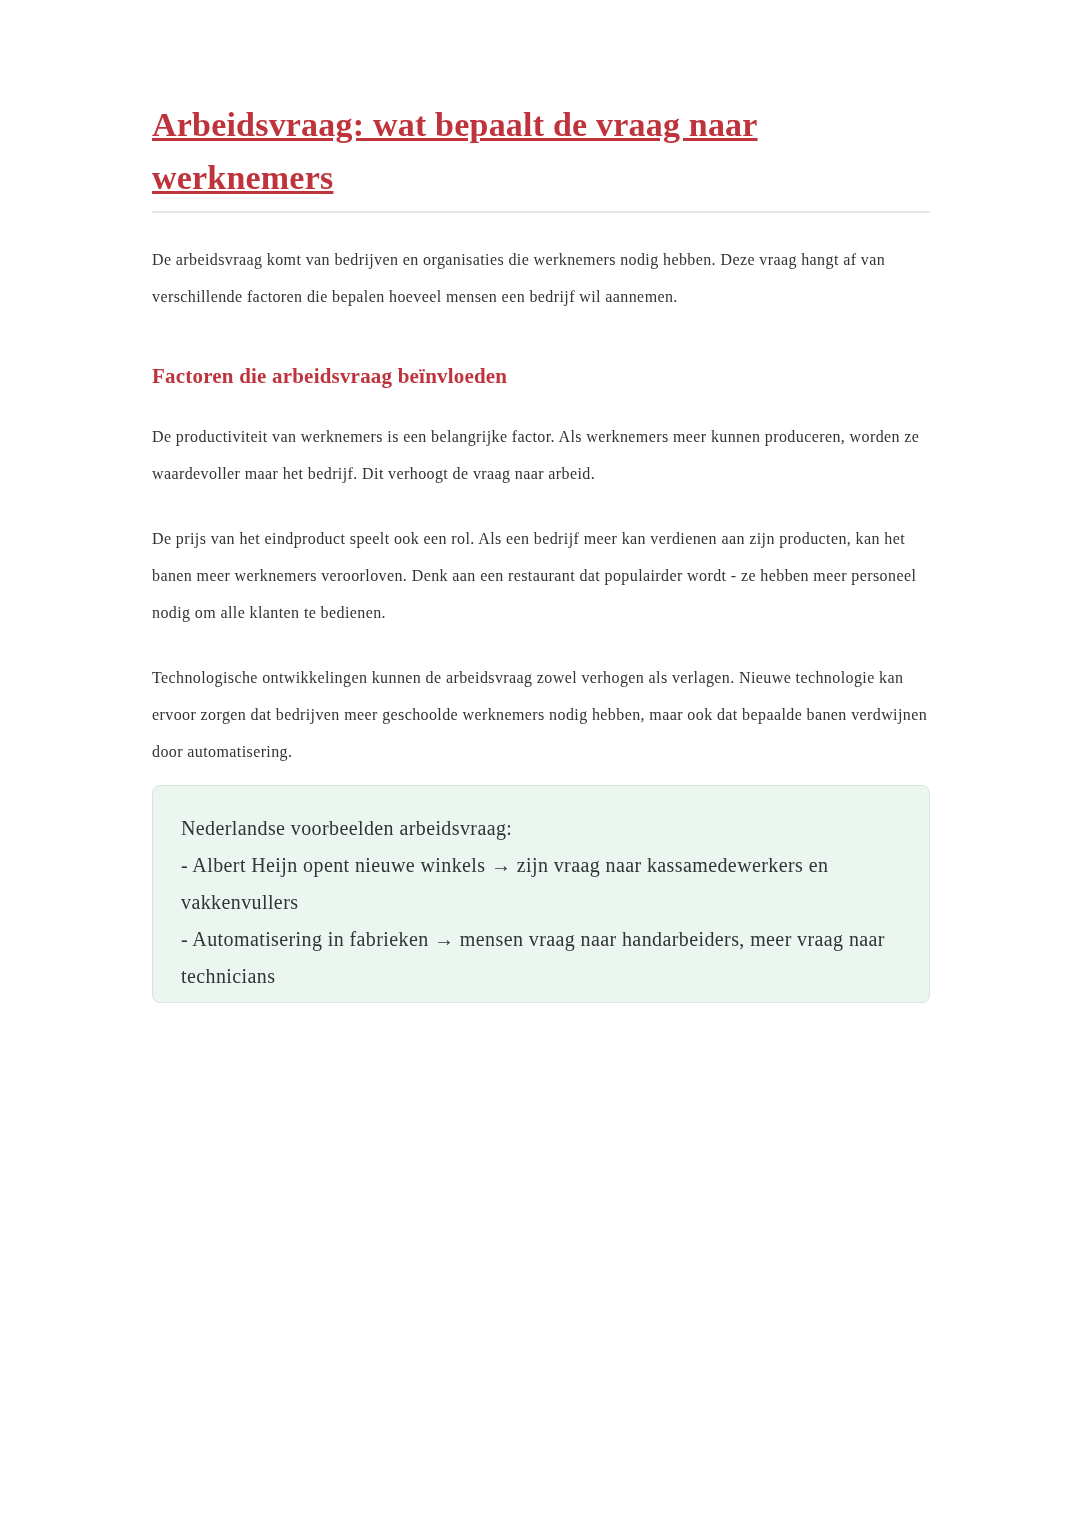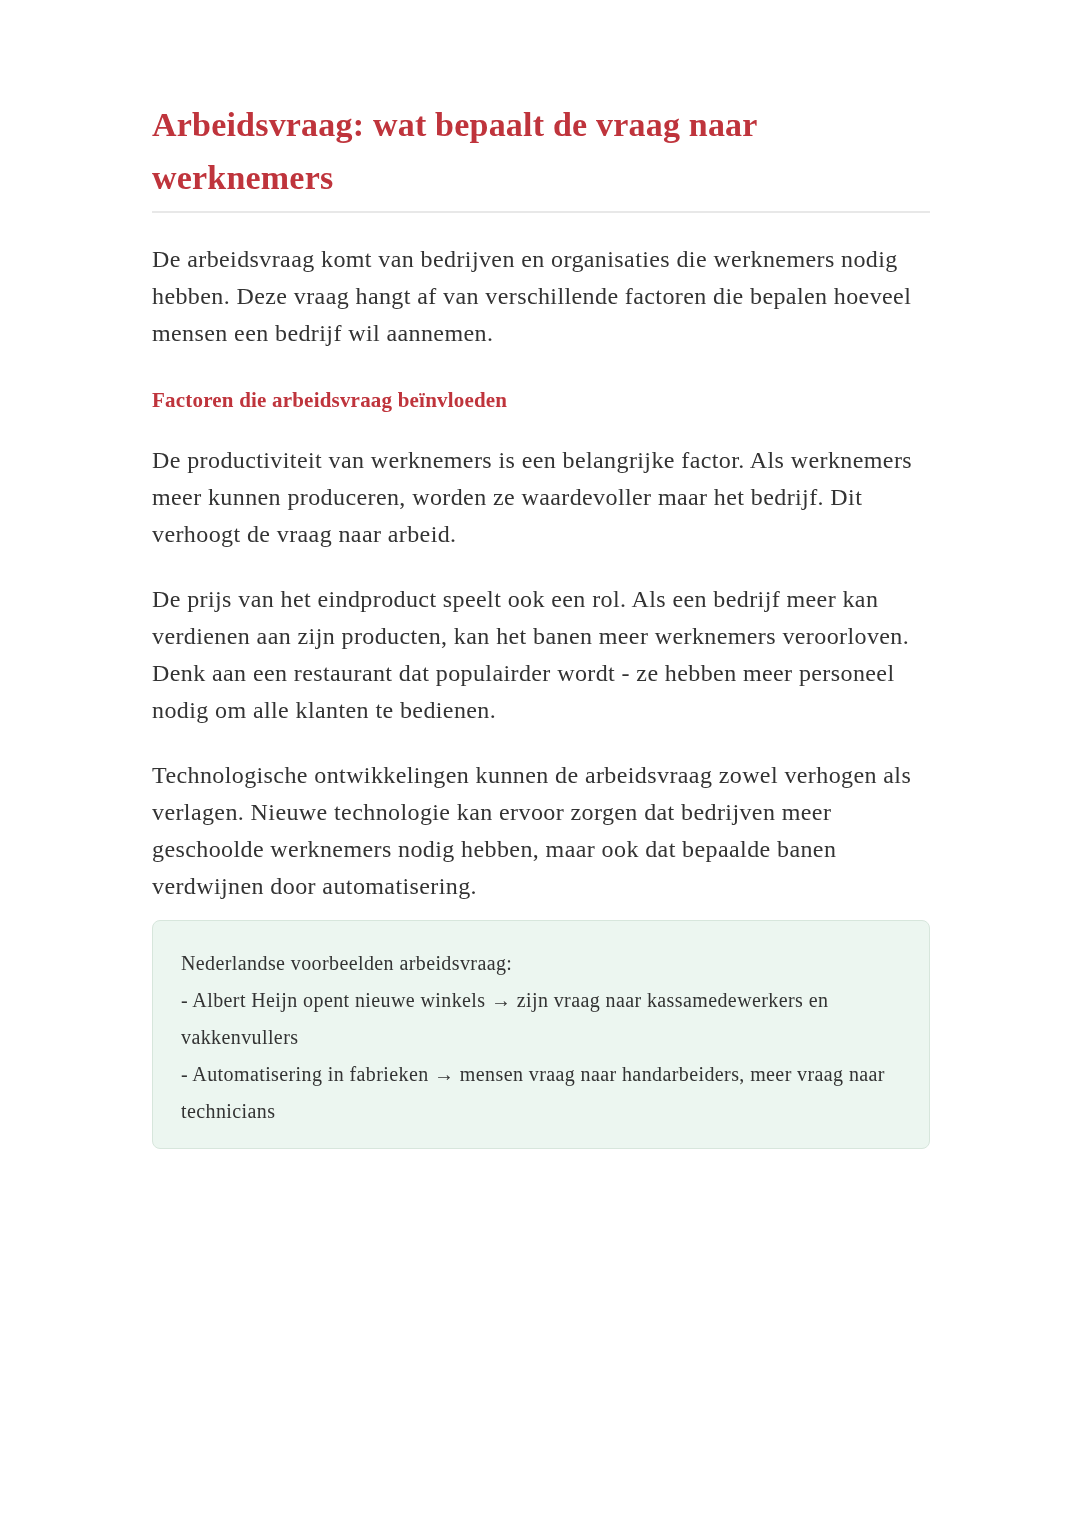--- a/index.html
+++ b/index.html
@@ -19,44 +19,45 @@
     margin-left: 152px;
     padding-top: 98px;
   }
   h1.page-title {
     font-size: 34px;
     line-height: 53px;
     font-weight: 700;
     letter-spacing: 0.2px;
     color: var(--accent-red, #bf343c);
     margin: 0 0 7px 0;
+    text-decoration: underline;
   }
   hr.divider {
     border: none;
     border-top: 2px solid var(--divider, #e8e8e8);
     margin: 0;
     width: 100%;
   }
   p.body-par {
-    font-size: 24px;
+    font-size: 16px;
     line-height: 37px;
     letter-spacing: 0.4px;
     margin: 28px 0 0 0;
   }
   h2.section-heading {
     font-size: 21px;
     line-height: 28px;
     font-weight: 700;
     letter-spacing: 0.2px;
     color: var(--accent-red, #bf343c);
-    margin: 34px 0 0 0;
+    margin: 47px 0 0 0;
   }
   .example-box {
     margin: 15px 0 0 0;
-    padding: 24px 28px 18px 28px;
+    padding: 24px 28px 7px 28px;
     background: var(--box-bg, #ecf6f0);
     border: 1px solid var(--box-border, #d7e6dc);
     border-radius: 8px;
   }
   .example-box .box-line {
     font-size: 20px;
     line-height: 37px;
     letter-spacing: 0.4px;
   }
 </style>

